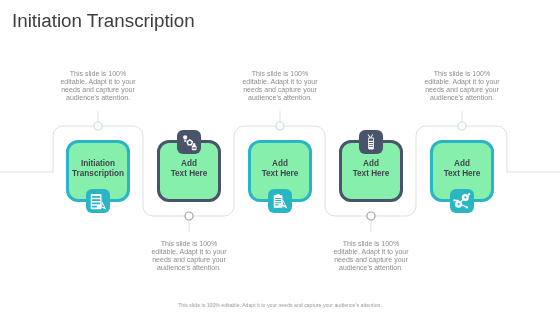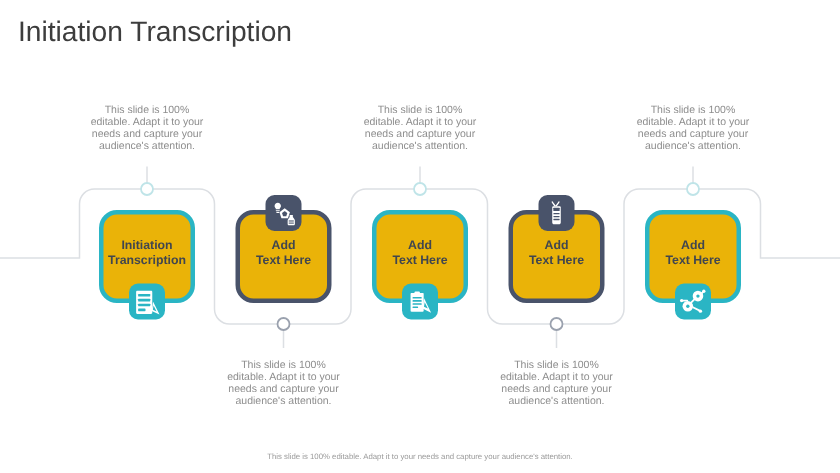--- a/index.html
+++ b/index.html
@@ -1,20 +1,20 @@
 <!DOCTYPE html>
 <html><head>
 <meta charset="utf-8">
 <style>
   html,body{margin:0;padding:0;}
   body{width:560px;height:315px;background:#ffffff;font-family:"Liberation Sans",sans-serif;overflow:hidden;position:relative;-webkit-font-smoothing:antialiased;}
   #slide{position:absolute;left:0;top:0;width:479px;height:315px;background:#fff;}
   .title{position:absolute;left:12px;top:10px;font-size:18.8px;color:#3d3d3d;}
   svg.conn{position:absolute;left:0;top:0;width:560px;height:315px;overflow:visible;}
-  .node{position:absolute;box-sizing:border-box;border-radius:12px;background:#eab308;padding-left:30px;}
+  .node{position:absolute;box-sizing:border-box;border-radius:12px;background:#86efac;padding-left:30px;}
   .node.teal{border:3px solid #2ab5c4;}
   .node.navy{border:3px solid #49536a;}
   .node .lbl{position:absolute;left:0;right:0;top:50%;transform:translateY(calc(-50% - 2px));text-align:center;font-size:8.2px;font-weight:bold;line-height:10px;color:#41464f;white-space:pre-line;}
   .badge{position:absolute;width:24px;height:24px;border-radius:6px;display:flex;align-items:center;justify-content:center;}
   .badge.teal{background:#2ab5c4;}
   .badge.navy{background:#49536a;}
   .desc{position:absolute;text-align:center;font-size:7px;line-height:8.1px;color:#8d8d8d;}
   .foot{position:absolute;left:0;width:560px;text-align:center;font-size:5.2px;color:#9a9a9a;}
 </style>
 </head>

